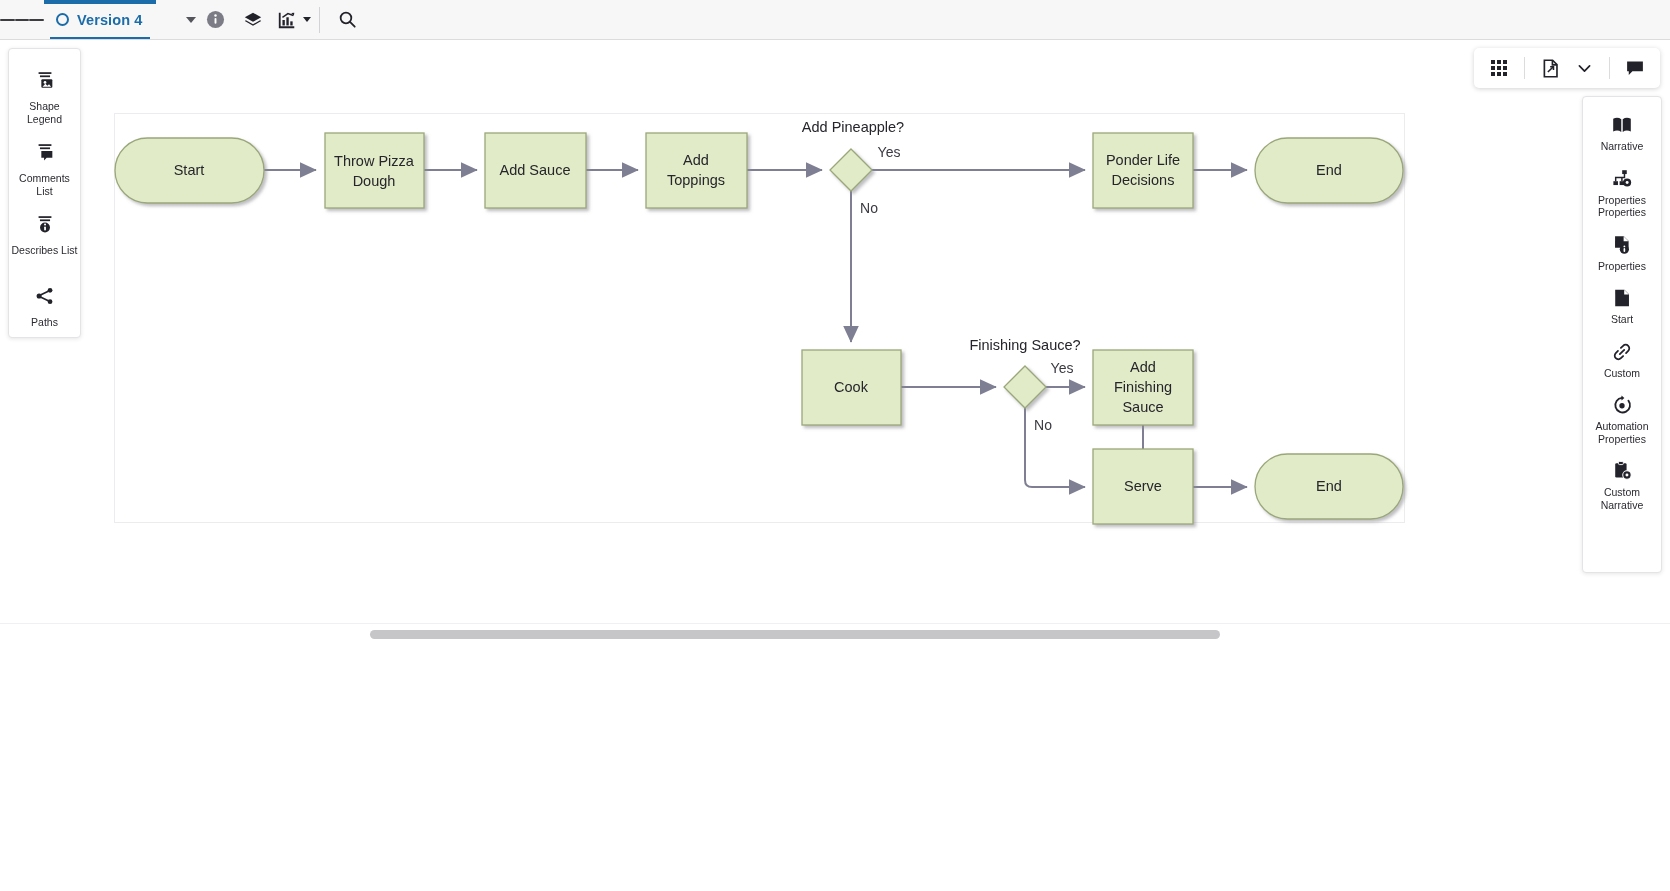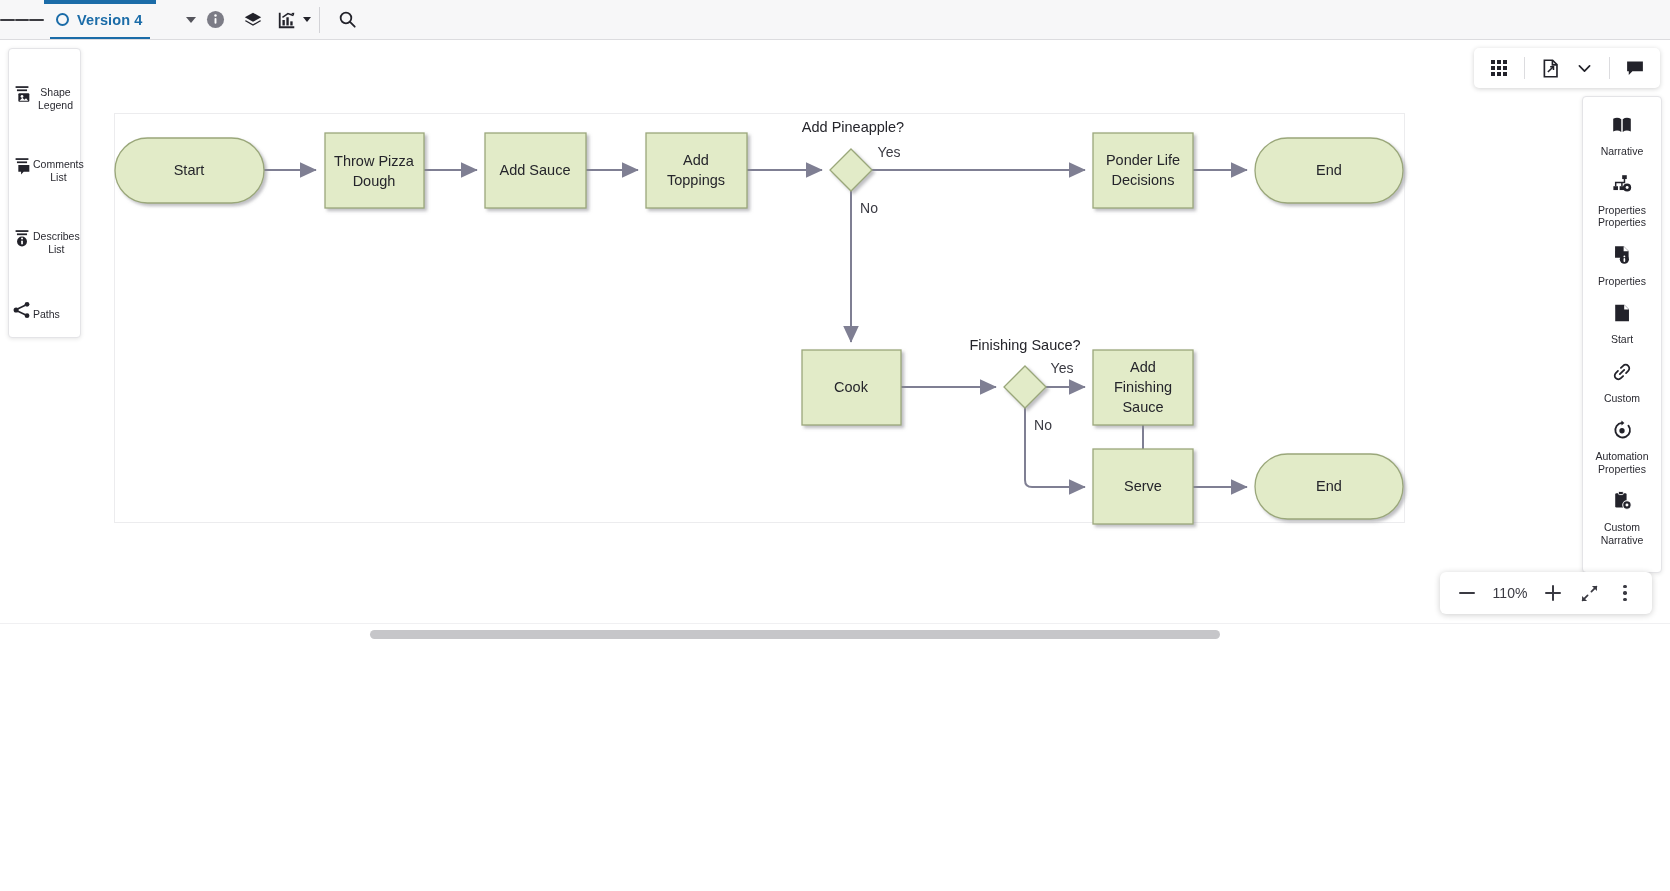--- a/index.html
+++ b/index.html
@@ -48,21 +48,21 @@
   .tb-sep { width:1px; height:26px; background:#d3d3d7; margin: 0 8px; }
 
   
   .left-panel {
     position: absolute; left: 8px; top: 48px; width: 73px; height: 290px;
     background: #ffffff; border: 1px solid #e4e4e7; border-radius: 4px;
     box-shadow: 0 1px 4px rgba(0,0,0,.10);
     padding-top: 10px;
   }
   .lp-item {
-    display: flex; flex-direction: row; align-items: center; justify-content: flex-start;
+    display: flex; flex-direction: column; align-items: center; justify-content: flex-start;
     padding: 10px 2px 8px 2px; cursor: pointer; height: 72px;
   }
   .lp-label {
     font-size: 10.5px; color: #2a2a31; text-align: center; line-height: 12.5px; margin-top: 5px;
     max-width: 66px;
   }
 
   
   .rt-toolbar {
     position: absolute; right: 10px; top: 48px; height: 40px;
@@ -78,21 +78,21 @@
   .right-panel {
     position: absolute; right: 8px; top: 96px; width: 80px; height: 477px;
     background: #ffffff; border: 1px solid #e4e4e7; border-radius: 4px;
     box-shadow: 0 1px 4px rgba(0,0,0,.10);
     padding-top: 8px;
   }
   .rp-item {
     display:flex; flex-direction:column; align-items:center; justify-content:flex-start;
     padding: 9px 2px 6px 2px; cursor:pointer;
   }
-  .rp-label { font-size: 10.5px; color:#2a2a31; text-align:center; line-height:12.5px; margin-top:5px; max-width:76px;}
+  .rp-label { font-size: 10.5px; color:#2a2a31; text-align:center; line-height:12.5px; max-width:76px;}
 
   
   .canvas { position:absolute; left:0; top:40px; right:0; bottom:20px; background:#ffffff; overflow:hidden; }
   .diagram-frame {
     position:absolute; left:114px; top:73px; width:1291px; height:410px;
     border:1px solid #ececee; background:#ffffff;
   }
   svg.flow { position:absolute; left:0; top:40px; width:1670px; height:831px; pointer-events:none; }
 
   .node-text {
@@ -465,42 +465,18 @@
           <rect x="4.6" y="3.6" width="12.4" height="15.4" rx="1.4" fill="#22222a"></rect>
           <rect x="8.2" y="1.6" width="5.2" height="3.4" rx="1" fill="#22222a" stroke="#fff" stroke-width="1"></rect>
           <circle cx="17.4" cy="16.4" r="4.6" fill="#22222a" stroke="#fff" stroke-width="1.1"></circle>
           <circle cx="17.4" cy="16.4" r="1.6" fill="#fff"></circle>
         </svg>
       </span>
       <span class="rp-label">Custom Narrative</span>
     </div>
   </div>
 
-  <div class="zoombar">
-    <div class="zb-btn">
-      <div class="minus-g"></div>
-    </div>
-    <div class="zoom-pct">110%</div>
-    <div class="zb-btn">
-      <div class="plus-g"></div>
-    </div>
-    <div class="zb-btn">
-      <svg width="19" height="19" viewBox="0 0 22 22">
-        <path d="M13.2 8.8 L19 3" stroke="#3a3a42" stroke-width="2" stroke-linecap="round"></path>
-        <path d="M19.6 2.4 L19.6 8.2 L13.8 2.4 Z" fill="#3a3a42"></path>
-        <path d="M8.8 13.2 L3 19" stroke="#3a3a42" stroke-width="2" stroke-linecap="round"></path>
-        <path d="M2.4 19.6 L8.2 19.6 L2.4 13.8 Z" fill="#3a3a42"></path>
-      </svg>
-    </div>
-    <div class="zb-btn">
-      <div class="kebab">
-          <i></i>
-          <i></i>
-          <i></i>
-        </div>
-    </div>
-  </div>
 
   <div class="hscroll-track">
     <div class="hscroll-thumb"></div>
   </div>
 
 </div>
 
 </body></html>

